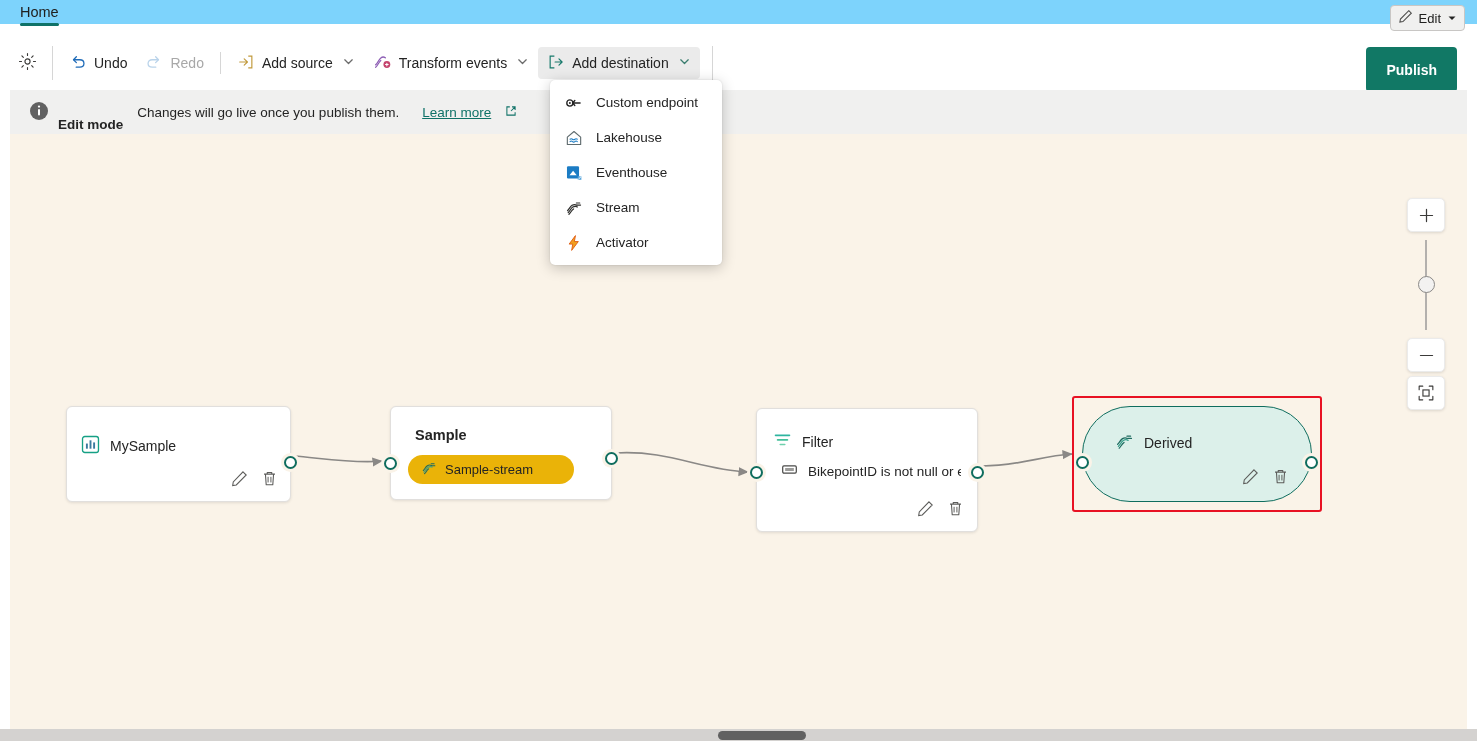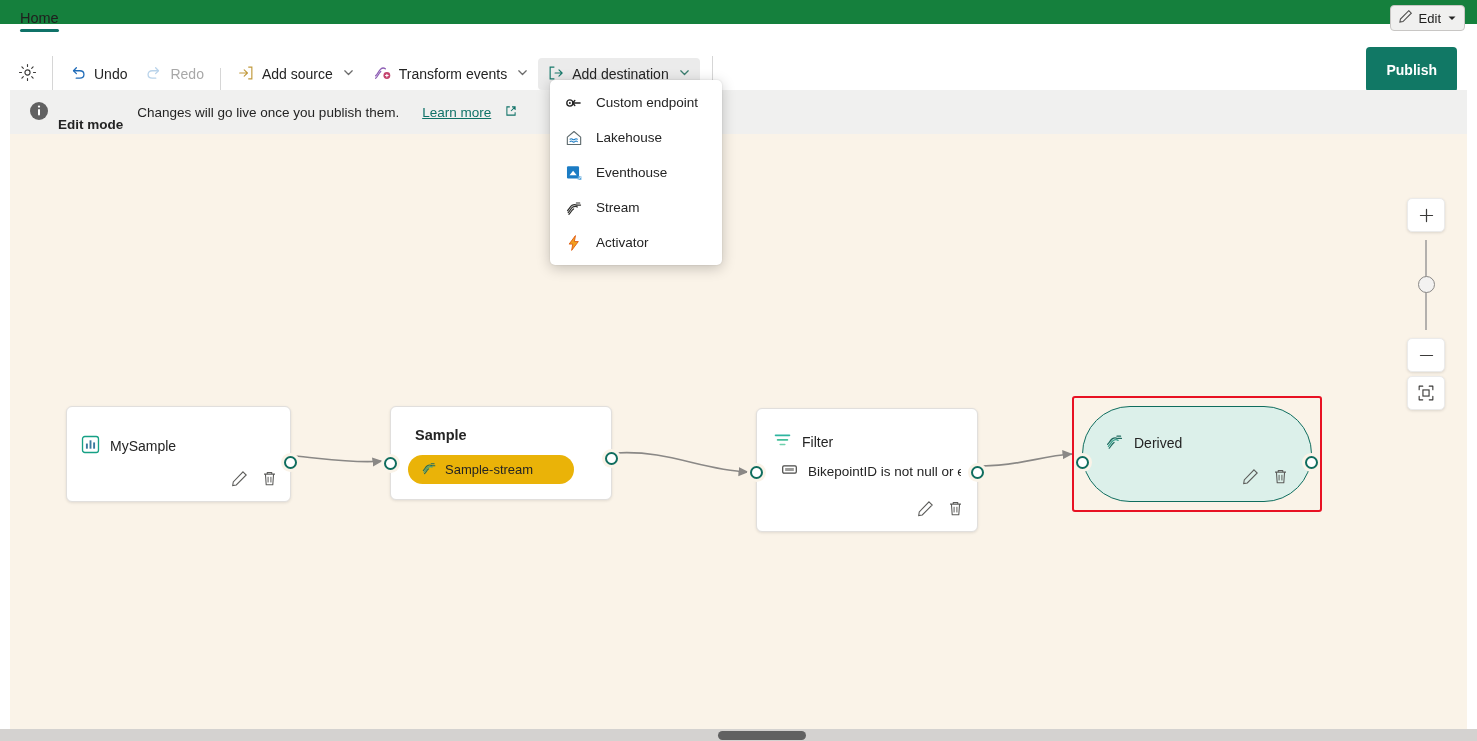--- a/index.html
+++ b/index.html
@@ -7,22 +7,22 @@
     width: 1477px; height: 741px;
     font-family: "Liberation Sans", sans-serif;
     background: #ffffff;
     overflow: hidden;
   }
   #app { position: relative; width: 1477px; height: 741px; }
 
   
   .tabstrip {
     position: absolute; top: 0; left: 0; width: 1477px; height: 24px;
-    background: #15803d;
-    display: flex; align-items: flex-start;
+    background: #7dd3fc;
+    display: flex; align-items: center;
   }
   .tab {
     position: relative; height: 36px; padding: 0 14px 0 20px;
     display: flex; align-items: center;
     font-size: 14.5px; color: #20201f;
   }
   .tab::after {
     content: ""; position: absolute; left: 20px; right: 14px; bottom: 4px;
     height: 3px; background: #0f7268; border-radius: 2px;
   }
@@ -32,21 +32,21 @@
     display: flex; align-items: center; gap: 6px;
     border: 1px solid #c8c6c4; border-radius: 4px;
     background: #f0f0ef; font-size: 13px; color: #20201f;
   }
   .edit-btn .cv { display: block; }
 
   
   .toolbar {
     position: absolute; top: 36px; left: 0; width: 1477px; height: 54px;
     background: #ffffff;
-    display: flex; align-items: flex-end; padding-left: 10px;
+    display: flex; align-items: center; padding-left: 10px;
   }
   .tb-item {
     height: 32px; display: flex; align-items: center; gap: 7px;
     padding: 0 9px; border-radius: 4px;
     font-size: 14px; color: #242424; white-space: nowrap;
   }
   .tb-item.icon-only { padding: 0 8px; }
   .tb-item.disabled { color: #a8a8a8; }
   .tb-item.active { background: #ebebeb; }
   .tb-sep { width: 1px; height: 22px; background: #d6d6d6; margin: 0 7px; }
@@ -133,21 +133,21 @@
     font-size: 13.5px; color: #242424;
     max-width: 180px; overflow: hidden; white-space: nowrap;
   }
   #node-filter .node-actions { right: 13px; bottom: 10px; }
 
   #node-derived {
     left: 1072px; top: 272px; width: 230px; height: 96px;
     background: #dcf0ea; border: 1.6px solid #0f6d5e; border-radius: 48px;
     box-shadow: none;
   }
-  #node-derived .node-title { position: absolute; left: 22px; top: 25px; }
+  #node-derived .node-title { position: absolute; left: 32px; top: 25px; }
   #node-derived .node-actions { right: 22px; bottom: 12px; }
   .redbox {
     position: absolute; left: 1062px; top: 262px; width: 250px; height: 116px;
     border: 2.6px solid #e81123; border-radius: 3px;
   }
   .redbox-menu {
     position: absolute; left: 550px; top: 188px; width: 172px; height: 36px;
     border: 2.6px solid #e81123; border-radius: 3px;
   }
 

